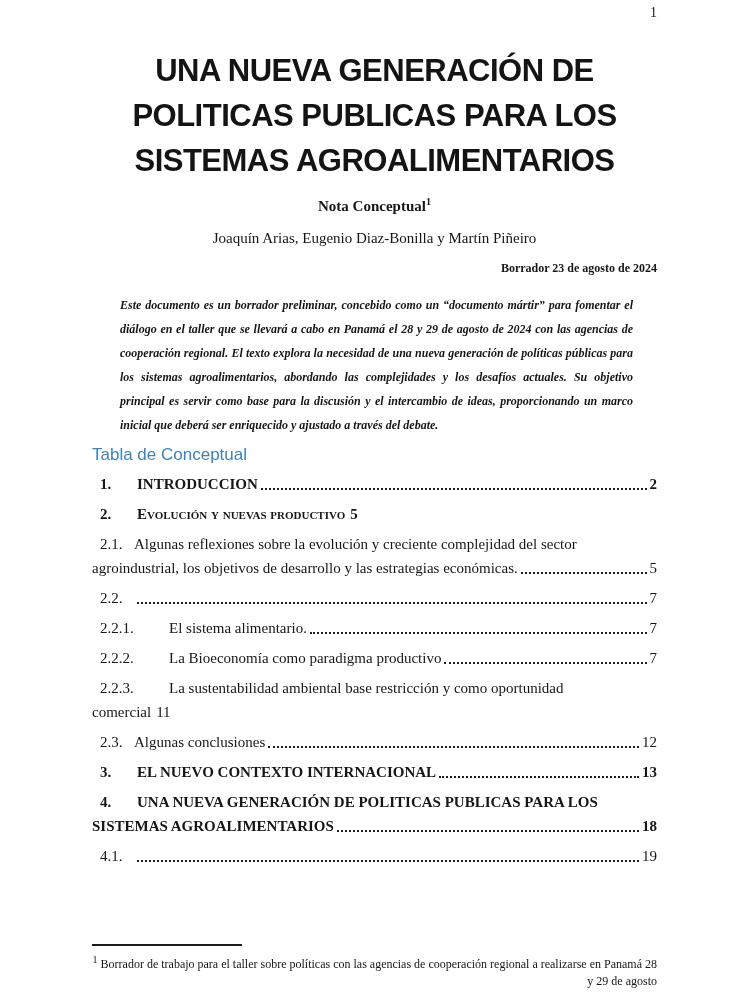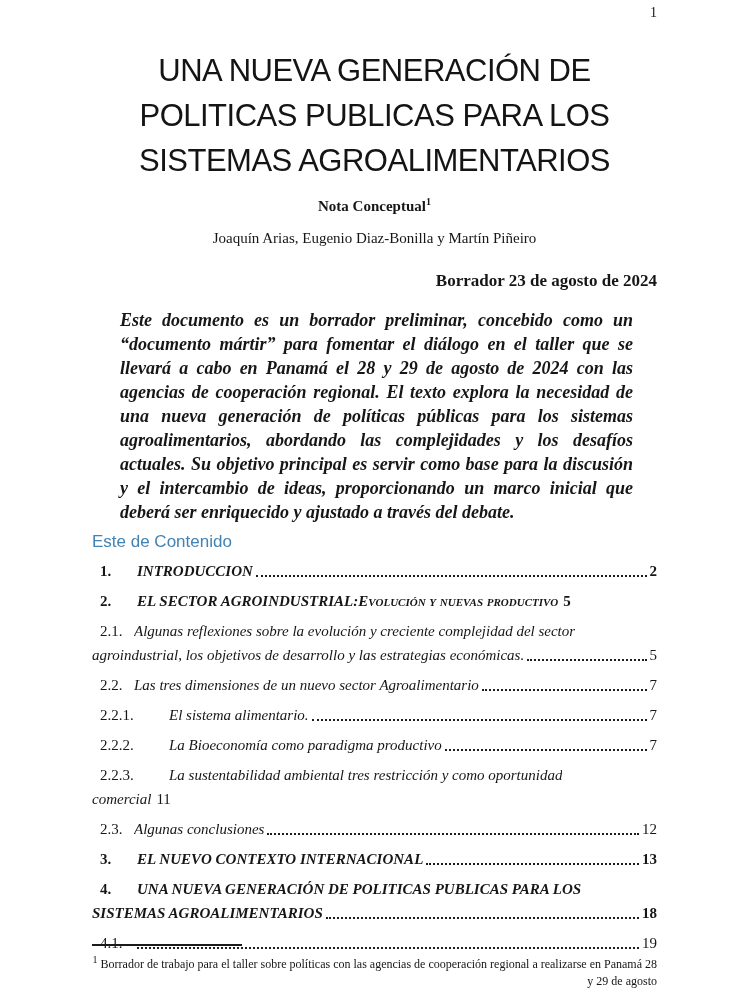--- a/index.html
+++ b/index.html
@@ -19,21 +19,21 @@
     text-align:right;
     font-size:14px;
     padding-right:0px;
     line-height:16px;
   }
 
   .title {
     margin-top:27px;
     text-align:center;
     font-family:"Liberation Sans","DejaVu Sans",sans-serif;
-    font-weight:400;
+    font-weight:700;
     font-size:31px;
     line-height:45px;
     letter-spacing:-0.5px;
     color:#141414;
   }
 
   .subtitle {
     margin-top:13px;
     text-align:center;
     font-size:15px;
@@ -41,29 +41,29 @@
   }
   .subtitle sup, .footnote sup { font-size:10px; }
 
   .authors {
     margin-top:15px;
     text-align:center;
     font-size:15px;
   }
 
   .draft-date {
-    margin-top:24px;
+    margin-top:14px;
     text-align:right;
-    font-size:17px;
+    font-size:12px;
     font-weight:700;
   }
 
   .abstract {
     margin:17px 24px 0 28px;
-    font-size:18px;
+    font-size:12px;
     font-weight:700;
     font-style:italic;
     line-height:24px;
     text-align:justify;
   }
 
   .toc-heading {
     margin-top:7px;
     font-family:"Liberation Sans","DejaVu Sans",sans-serif;
     font-size:17px;
@@ -82,21 +82,21 @@
   }
   .toc-row.cont { margin-top:0; }
   .toc-row.l1 { font-weight:700; }
 
   .toc-num { flex:0 0 auto; margin-left:8px; white-space:nowrap; }
   .n-l1 { min-width:37px; }
   .n-l2 { min-width:34px; }
   .n-l3 { min-width:69px; }
   .toc-row.cont .toc-text { margin-left:0; }
 
-  .toc-text { flex:0 1 auto; white-space:nowrap; overflow:hidden;font-style:italic; }
+  .toc-text { flex:0 1 auto; white-space:nowrap; overflow:hidden; }
   .toc-sc { font-variant:small-caps; white-space:nowrap; }
 
   .toc-leader {
     flex:1 1 12px;
     border-bottom:2px dotted #1c1c1c;
     margin:0 3px 6px 3px;
     min-width:8px;
   }
   .toc-page { flex:0 0 auto; }
   .toc-page.nolead { margin-left:5px; }
@@ -128,65 +128,63 @@
   </div>
 
   <div class="subtitle"><span>Nota Conceptual</span><sup>1</sup></div>
 
   <div class="authors">Joaquín Arias, Eugenio Diaz-Bonilla y Martín Piñeiro</div>
 
   <div class="draft-date">Borrador 23 de agosto de 2024</div>
 
   <div class="abstract">Este documento es un borrador preliminar, concebido como un “documento mártir” para fomentar el diálogo en el taller que se llevará a cabo en Panamá el 28 y 29 de agosto de 2024 con las agencias de cooperación regional. El texto explora la necesidad de una nueva generación de políticas públicas para los sistemas agroalimentarios, abordando las complejidades y los desafíos actuales. Su objetivo principal es servir como base para la discusión y el intercambio de ideas, proporcionando un marco inicial que deberá ser enriquecido y ajustado a través del debate.</div>
 
-  <div class="toc-heading" style="color: rgb(65, 131, 180);">Este de Contenido</div>
+  <div class="toc-heading" style="color: rgb(65, 131, 180);">Tabla de Conceptual</div>
 
   <div class="toc-list">
       <div class="toc-row l1">
         <span class="toc-num n-l1">1.</span>
         <span class="toc-text">INTRODUCCION</span>
         <span class="toc-leader"></span>
         <span class="toc-page">2</span>
       </div>
       <div class="toc-row l1">
         <span class="toc-num n-l1">2.</span>
-        <span class="toc-text">EL SECTOR AGROINDUSTRIAL: </span>
         <span class="toc-text toc-sc">Evolución y nuevas productivo</span>
         <span class="toc-page nolead">5</span>
       </div>
       <div class="toc-row l2">
         <span class="toc-num n-l2">2.1.</span>
         <span class="toc-text">Algunas reflexiones sobre la evolución y creciente complejidad del sector</span>
       </div>
       <div class="toc-row l2 cont">
         <span class="toc-text">agroindustrial, los objetivos de desarrollo y las estrategias económicas.</span>
         <span class="toc-leader"></span>
         <span class="toc-page">5</span>
       </div>
       <div class="toc-row l2">
         <span class="toc-num n-l2">2.2.</span>
-        <span class="toc-text">Las tres dimensiones de un nuevo sector Agroalimentario</span>
         <span class="toc-leader"></span>
         <span class="toc-page">7</span>
       </div>
       <div class="toc-row l3">
         <span class="toc-num n-l3">2.2.1.</span>
         <span class="toc-text">El sistema alimentario.</span>
         <span class="toc-leader"></span>
         <span class="toc-page">7</span>
       </div>
       <div class="toc-row l3">
         <span class="toc-num n-l3">2.2.2.</span>
         <span class="toc-text">La Bioeconomía como paradigma productivo</span>
         <span class="toc-leader"></span>
         <span class="toc-page">7</span>
       </div>
       <div class="toc-row l3">
         <span class="toc-num n-l3">2.2.3.</span>
-        <span class="toc-text">La sustentabilidad ambiental tres restricción y como oportunidad</span>
+        <span class="toc-text">La sustentabilidad ambiental base restricción y como oportunidad</span>
       </div>
       <div class="toc-row l3 cont">
         <span class="toc-text">comercial</span>
         <span class="toc-page nolead">11</span>
       </div>
       <div class="toc-row l2">
         <span class="toc-num n-l2">2.3.</span>
         <span class="toc-text">Algunas conclusiones</span>
         <span class="toc-leader"></span>
         <span class="toc-page">12</span>

